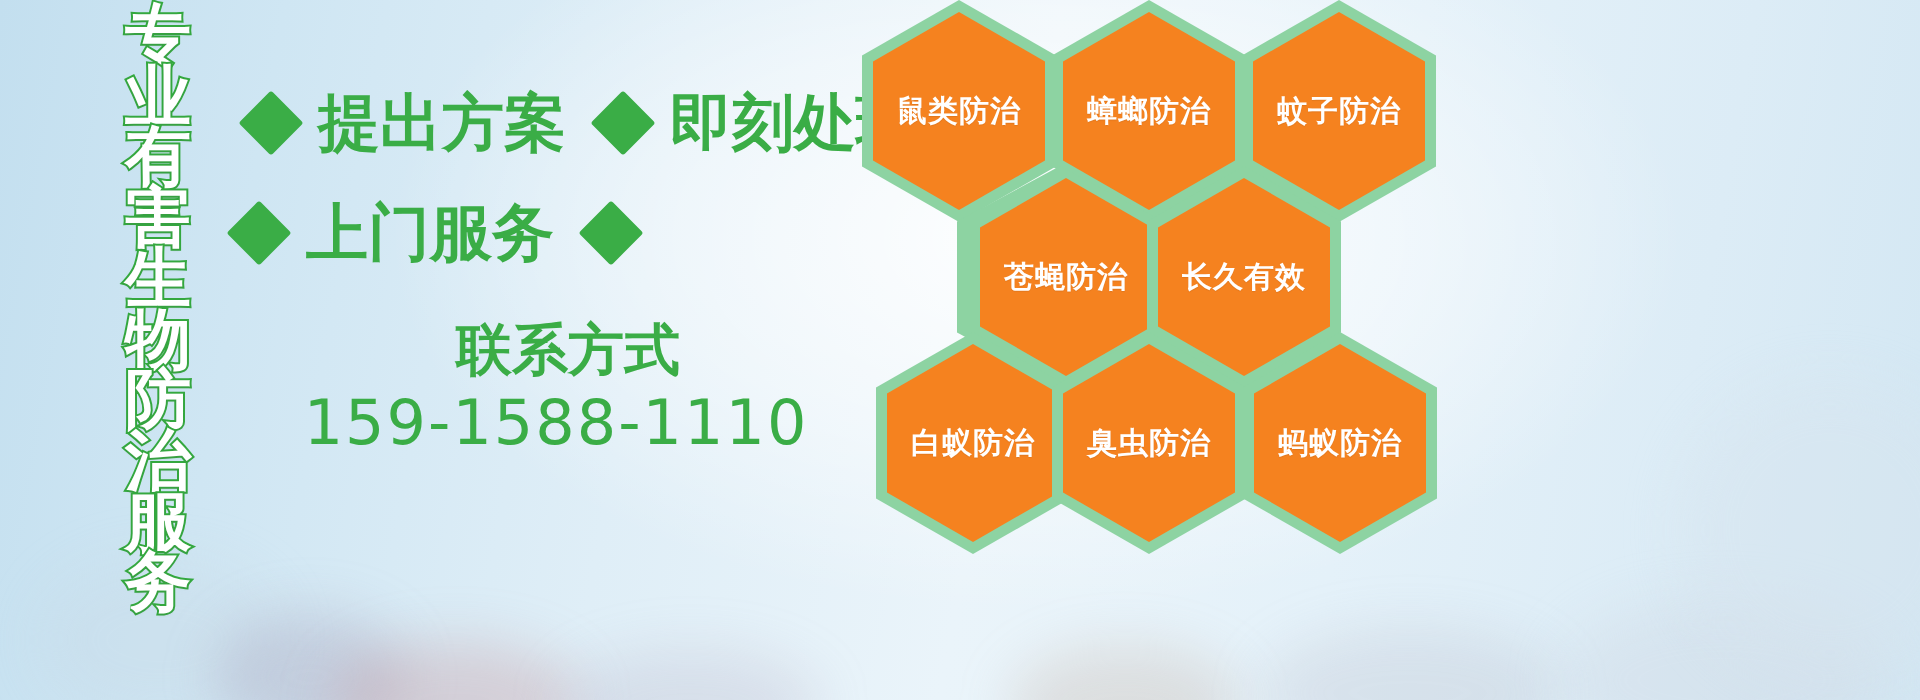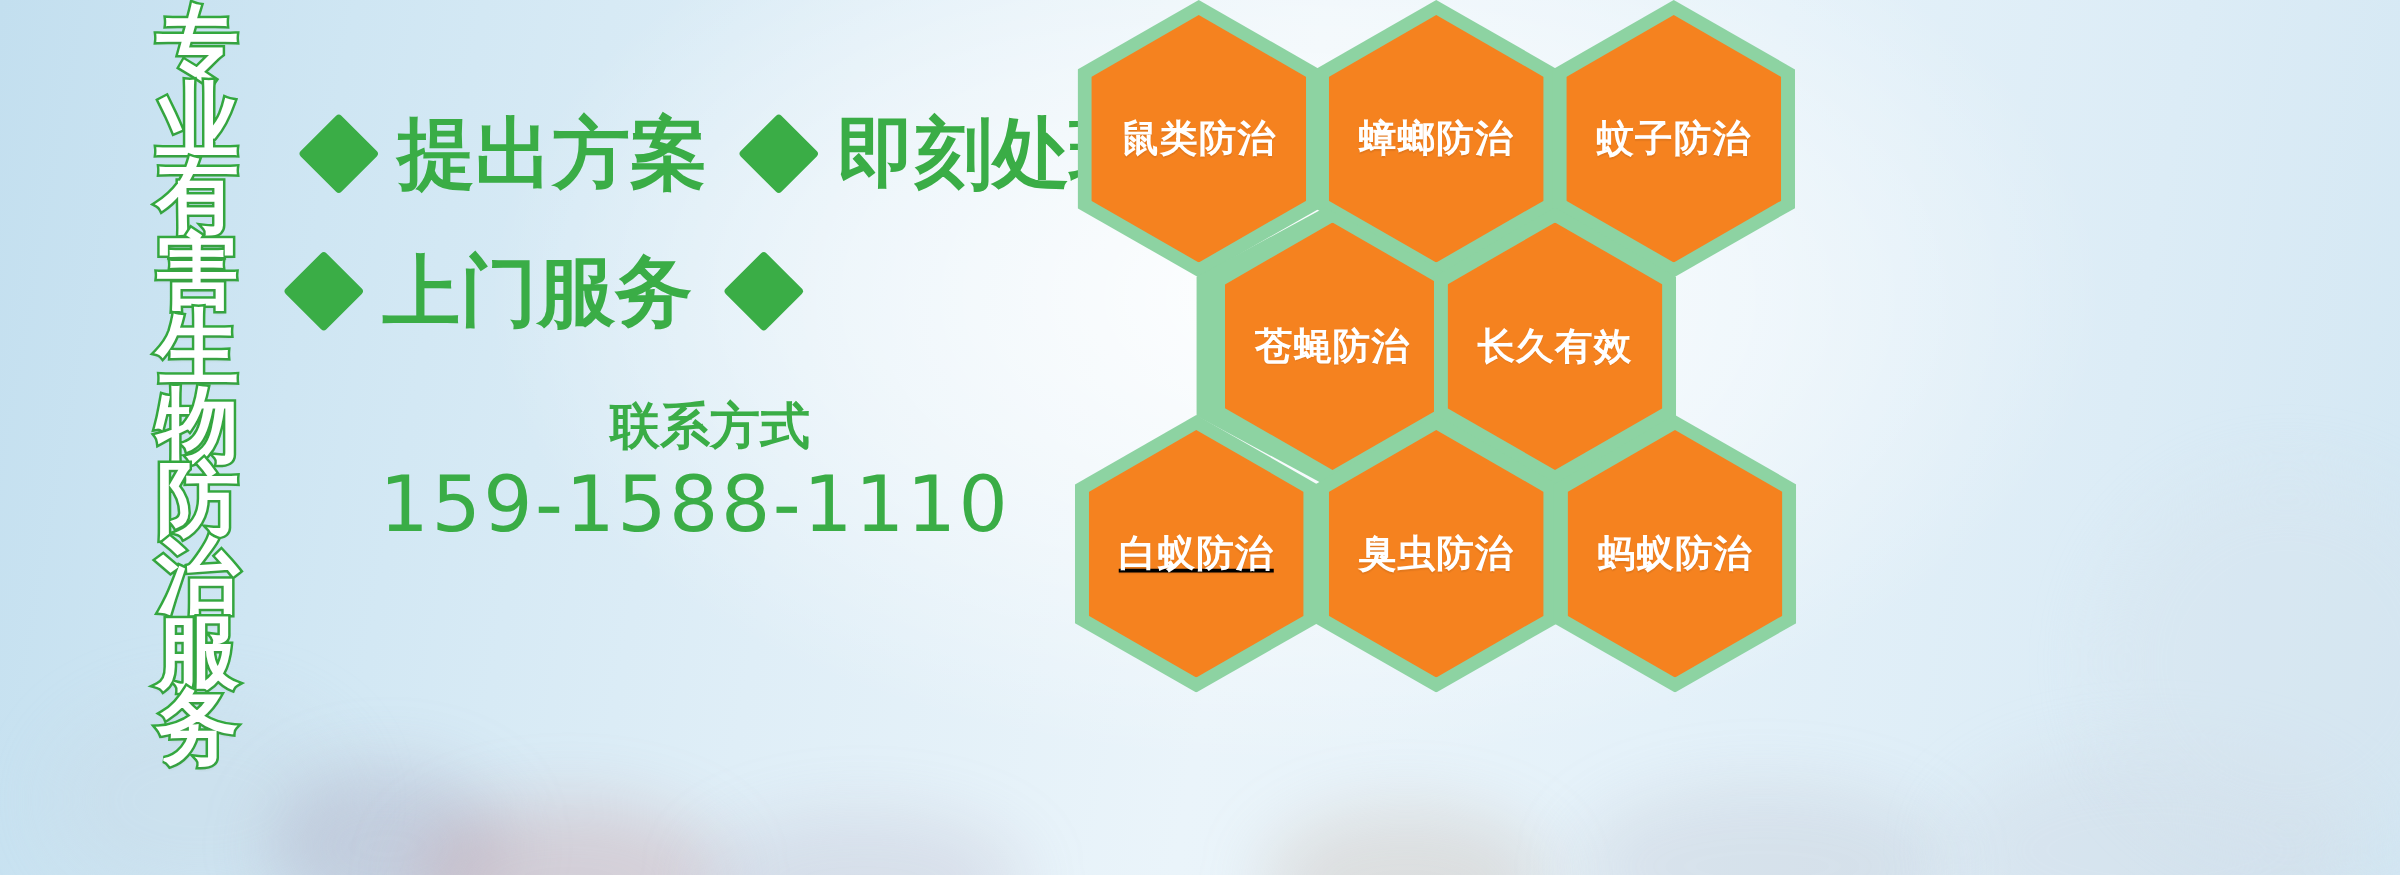--- a/index.html
+++ b/index.html
@@ -96,21 +96,21 @@
   #contact-block {
     position: absolute;
     left: 236px;
     top: 318px;
     width: 640px;
     text-align: center;
     color: #3aad46;
     font-family: "DejaVu Sans", "Liberation Sans", sans-serif;
   }
   #contact-label {
-    font-size: 40px;
+    font-size: 56px;
     font-weight: 700;
     line-height: 1.16;
     padding-left: 24px;
   }
   .phone {
     font-size: 62px;
     font-weight: 400;
     line-height: 1.28;
     letter-spacing: 2px;
   }
@@ -153,21 +153,21 @@
     white-space: nowrap;
     text-shadow: 0 1px 1px rgba(0,0,0,0.08);
   }
 
   
   .hex-r0c0 { left: 6px;   top: 6px;   }
   .hex-r0c1 { left: 196px; top: 6px;   }
   .hex-r0c2 { left: 386px; top: 6px;   }
   .hex-r1c0 { left: 101px; top: 172px; padding-left: 12px; }
   .hex-r1c1 { left: 291px; top: 172px; }
-  .hex-r2c0 { left: 4px;   top: 338px; text-decoration: underline; }
+  .hex-r2c0 { left: 20px;   top: 338px; }
   .hex-r2c1 { left: 196px; top: 338px; }
   .hex-r2c2 { left: 387px; top: 338px; }
 </style>
 </head>
 <body>
 
 <div id="banner">
 
   <div class="blob blob-h"></div>
   <div class="blob blob-a"></div>

